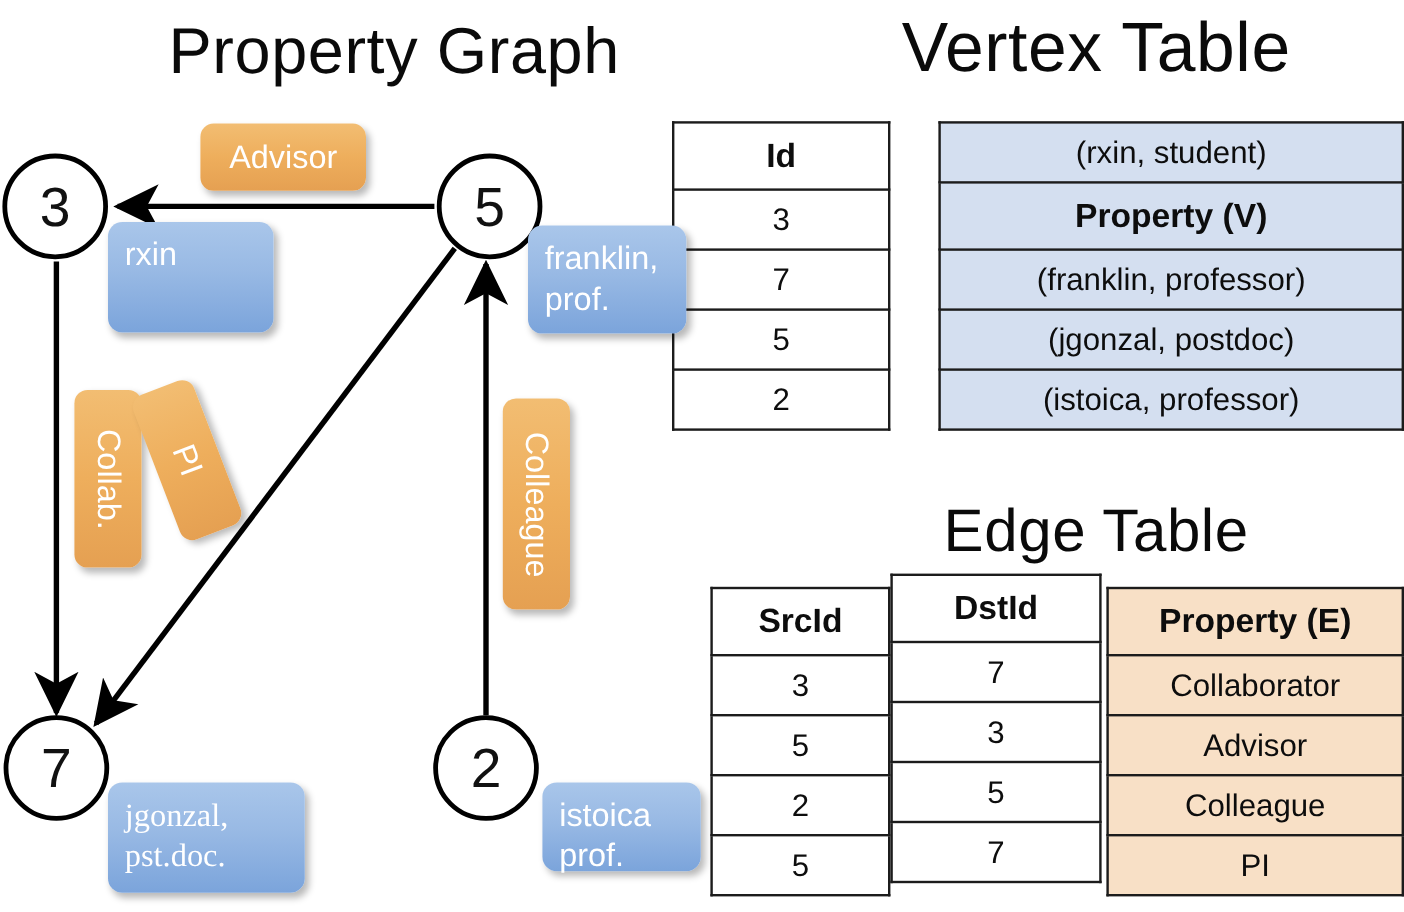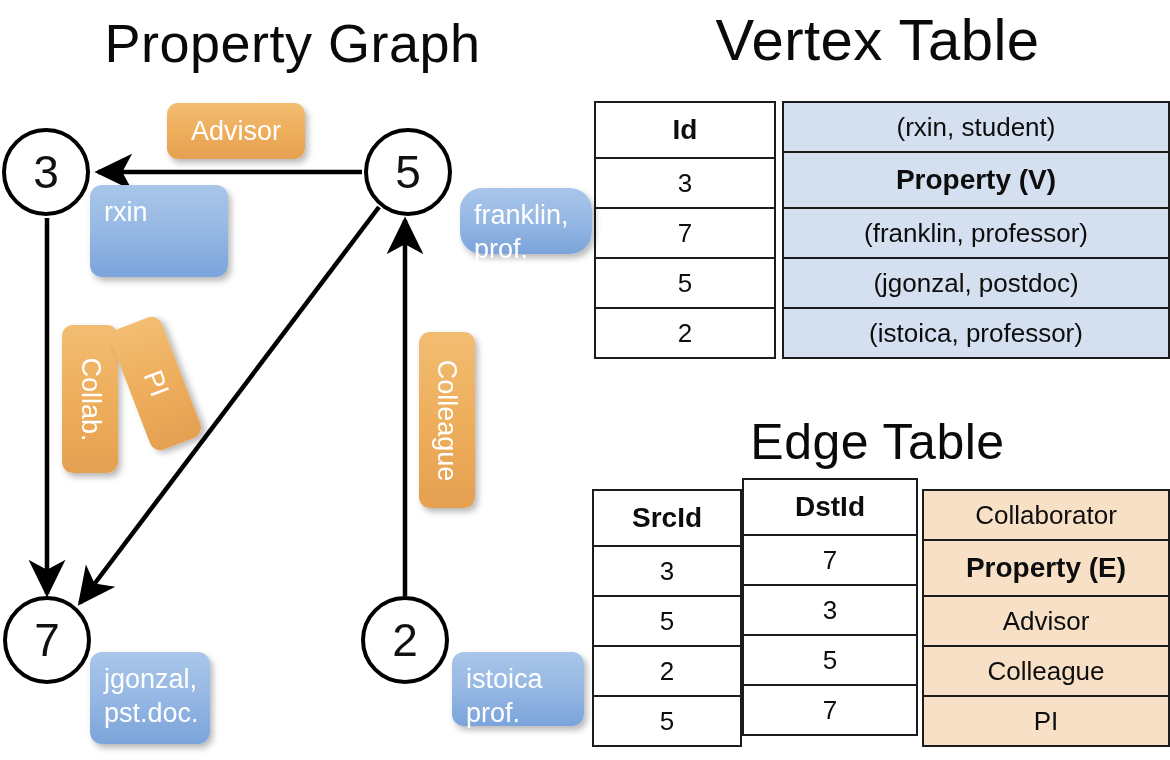--- a/index.html
+++ b/index.html
@@ -17,20 +17,21 @@
   }
 
   
   .title {
     position: absolute;
     font-family: "Liberation Sans", sans-serif;
     font-weight: 300;
     color: #0a0a0a;
     letter-spacing: 0.5px;
     white-space: nowrap;
+    padding-left: 36px;
   }
   #title-property-graph {
     left: 0; top: 12px; width: 585px;
     text-align: center;
     font-size: 54px;
     line-height: 62px;
   }
   #title-vertex-table {
     left: 585px; top: 10px; width: 585px;
     text-align: center;
@@ -87,22 +88,22 @@
     color: #ffffff;
     font-size: 27px;
     font-weight: 300;
     line-height: 34px;
     padding: 10px 0 0 14px;
     box-sizing: border-box;
     z-index: 6;
     margin-left: 28px;
   }
   #box-rxin     { left: 62px;  top: 185px; width: 138px; height: 92px; }
-  #box-franklin { left: 432px; top: 188px; width: 132px; height: 66px; border-radius: 22px; }
-  #box-jgonzal  { left: 62px;  top: 652px; width: 120px; height: 92px; }
+  #box-franklin { left: 412px; top: 188px; width: 132px; height: 90px; }
+  #box-jgonzal  { left: 62px;  top: 652px; width: 164px; height: 92px; font-family: Liberation Serif, serif; }
   #box-istoica  { left: 424px; top: 652px; width: 132px; height: 74px; }
 
   
   .label-box {
     position: absolute;
     border-radius: 11px;
     background: linear-gradient(180deg, #f2bd72 0%, #eeae5c 50%, #e5a052 100%);
     box-shadow: 3px 4px 6px rgba(0,0,0,0.28);
     color: #ffffff;
     font-size: 27px;
@@ -146,21 +147,21 @@
   }
   .tbl th {
     font-weight: 700;
     font-size: 28px;
     height: 54px;
   }
   .vcol  { background: #d4dff0 !important; }
   .ecol  { background: #f8e0c6 !important; }
 
   
-  #vertex-table-id   { left: 594px; top: 101px; width: 182px; }
+  #vertex-table-id   { left: 560px; top: 101px; width: 182px; }
   #vertex-table-prop { left: 782px; top: 101px; width: 388px; }
   
   #edge-table-src    { left: 592px; top: 489px; width: 150px; padding-left: 40px; }
   #edge-table-dst    { left: 742px; top: 478px; width: 176px; }
   #edge-table-prop   { left: 922px; top: 489px; width: 248px; }
 </style>
 </head>
 <body>
 
 <div class="title" id="title-property-graph">Property Graph</div>
@@ -296,26 +297,26 @@
       </tr>
   <tr>
         <td>7</td>
       </tr>
 </tbody>
   </table>
 
 <table class="tbl" id="edge-table-prop">
   <tbody>
       <tr>
+    <th class="ecol">Property (E)</th>
+  </tr>
+  <tr>
         <td class="ecol">Collaborator</td>
       </tr>
   <tr>
-    <th class="ecol">Property (E)</th>
-  </tr>
-  <tr>
         <td class="ecol">Advisor</td>
       </tr>
   <tr>
         <td class="ecol">Colleague</td>
       </tr>
   <tr>
         <td class="ecol">PI</td>
       </tr>
 </tbody>
   </table>

